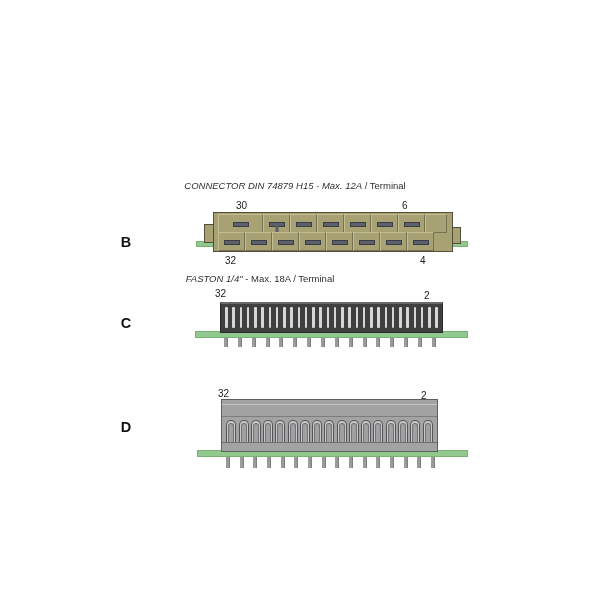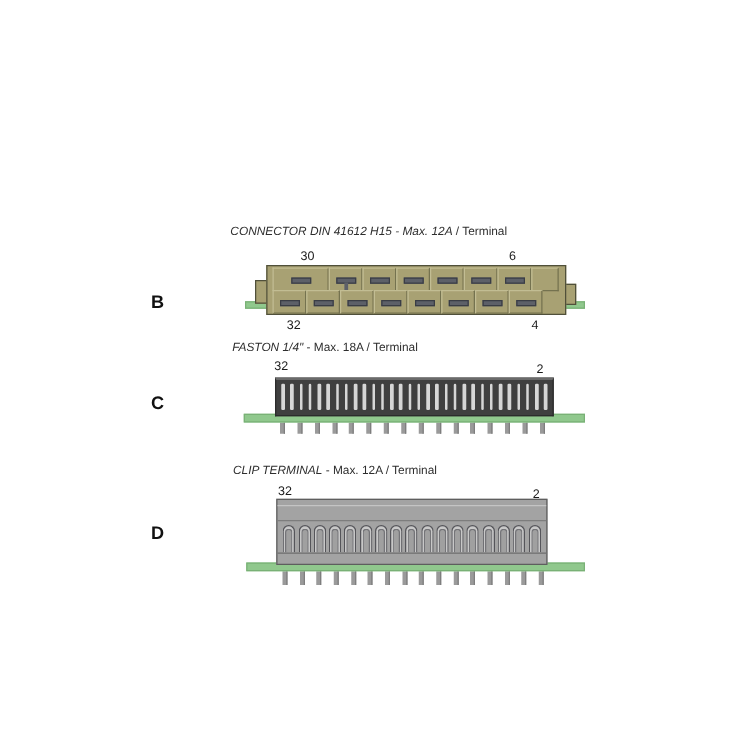--- a/index.html
+++ b/index.html
@@ -3,21 +3,21 @@
 <meta charset="utf-8">
 <style>
   html,body{margin:0;padding:0;background:#fff;}
   .canvas{position:relative;width:600px;height:600px;background:#ffffff;overflow:hidden;
           font-family:"Liberation Sans",sans-serif;}
   .abs{position:absolute;}
   .page-title{left:70px;top:59px;font-size:19.5px;color:var(--title-text,#45453d);letter-spacing:0.2px;}
   .sec-title{font-size:9.5px;color:#2e2e2e;text-align:center;line-height:12px;white-space:nowrap;}
   .sec-title .it{font-style:italic;}
   .sec-letter{font-size:14.5px;font-weight:bold;color:#111;width:20px;text-align:center;}
-  .num{font-size:10px;color:var(--label-text,#1a1a1a);text-align:center;line-height:11px;}
+  .num{font-size:10px;color:var(--label-text,#1a1a1a);text-align:left;line-height:11px;}
 
   
   .pcb{background:var(--pcb,#90c88d);border:1px solid #79b176;box-sizing:border-box;z-index:1;}
 
   
   .b-body{left:213px;top:212px;width:240px;height:40px;box-sizing:border-box;
           background:var(--khaki,#a8a173);border:1px solid #50503a;z-index:2;}
   .b-row{position:absolute;left:4px;right:2px;height:19px;display:flex;}
   .b-row-top{top:1px;}
   .b-row-bot{top:19px;}
@@ -54,21 +54,21 @@
   
   .pins{display:flex;justify-content:space-between;z-index:0;}
   .pin{width:3px;background:var(--pin,#9a9a9a);border-right:1px solid #7e7e7e;}
 </style>
 </head>
 <body>
 
 <div class="canvas">
 
 
-  <div class="abs sec-title" style="left:155px;top:180px;width:280px;"><span class="it">CONNECTOR DIN 41612 H15 - Max. 12A</span><span> / Terminal</span></div>
+  <div class="abs sec-title" style="left:155px;top:180px;width:280px;"><span class="it">CONNECTOR DIN 74879 H15 - Max. 12A</span><span> / Terminal</span></div>
 
   <div class="abs num" style="left:236px;top:200px;width:20px;">30</div>
   <div class="abs num" style="left:402px;top:200px;width:16px;">6</div>
   <div class="abs num" style="left:225px;top:255px;width:20px;">32</div>
   <div class="abs num" style="left:420px;top:255px;width:16px;">4</div>
   <div class="abs sec-letter" style="left:116px;top:234px;">B</div>
 
   <div class="abs pcb" style="left:196px;top:241px;width:20px;height:6px;"></div>
   <div class="abs pcb" style="left:449px;top:241px;width:19px;height:6px;"></div>
   <div class="abs b-tab b-tab-l"></div>
@@ -181,21 +181,20 @@
       <div class="pin"></div>
       <div class="pin"></div>
       <div class="pin"></div>
       <div class="pin"></div>
       <div class="pin"></div>
       <div class="pin"></div>
       <div class="pin"></div>
       <div class="pin"></div>
     </div>
 
-  <div class="abs sec-title" style="left:128px;top:371px;width:280px;"><span class="it">CLIP TERMINAL</span><span> - Max. 12A / Terminal</span></div>
 
   <div class="abs num" style="left:218px;top:388px;width:20px;">32</div>
   <div class="abs num" style="left:421px;top:390px;width:16px;">2</div>
   <div class="abs sec-letter" style="left:116px;top:419px;">D</div>
 
   <div class="abs pcb" style="left:197px;top:450px;width:271px;height:7px;"></div>
   <div class="abs d-body">
     <div class="d-hl"></div>
     <div class="d-line1"></div>
     <div class="d-clips" id="d-clips">

